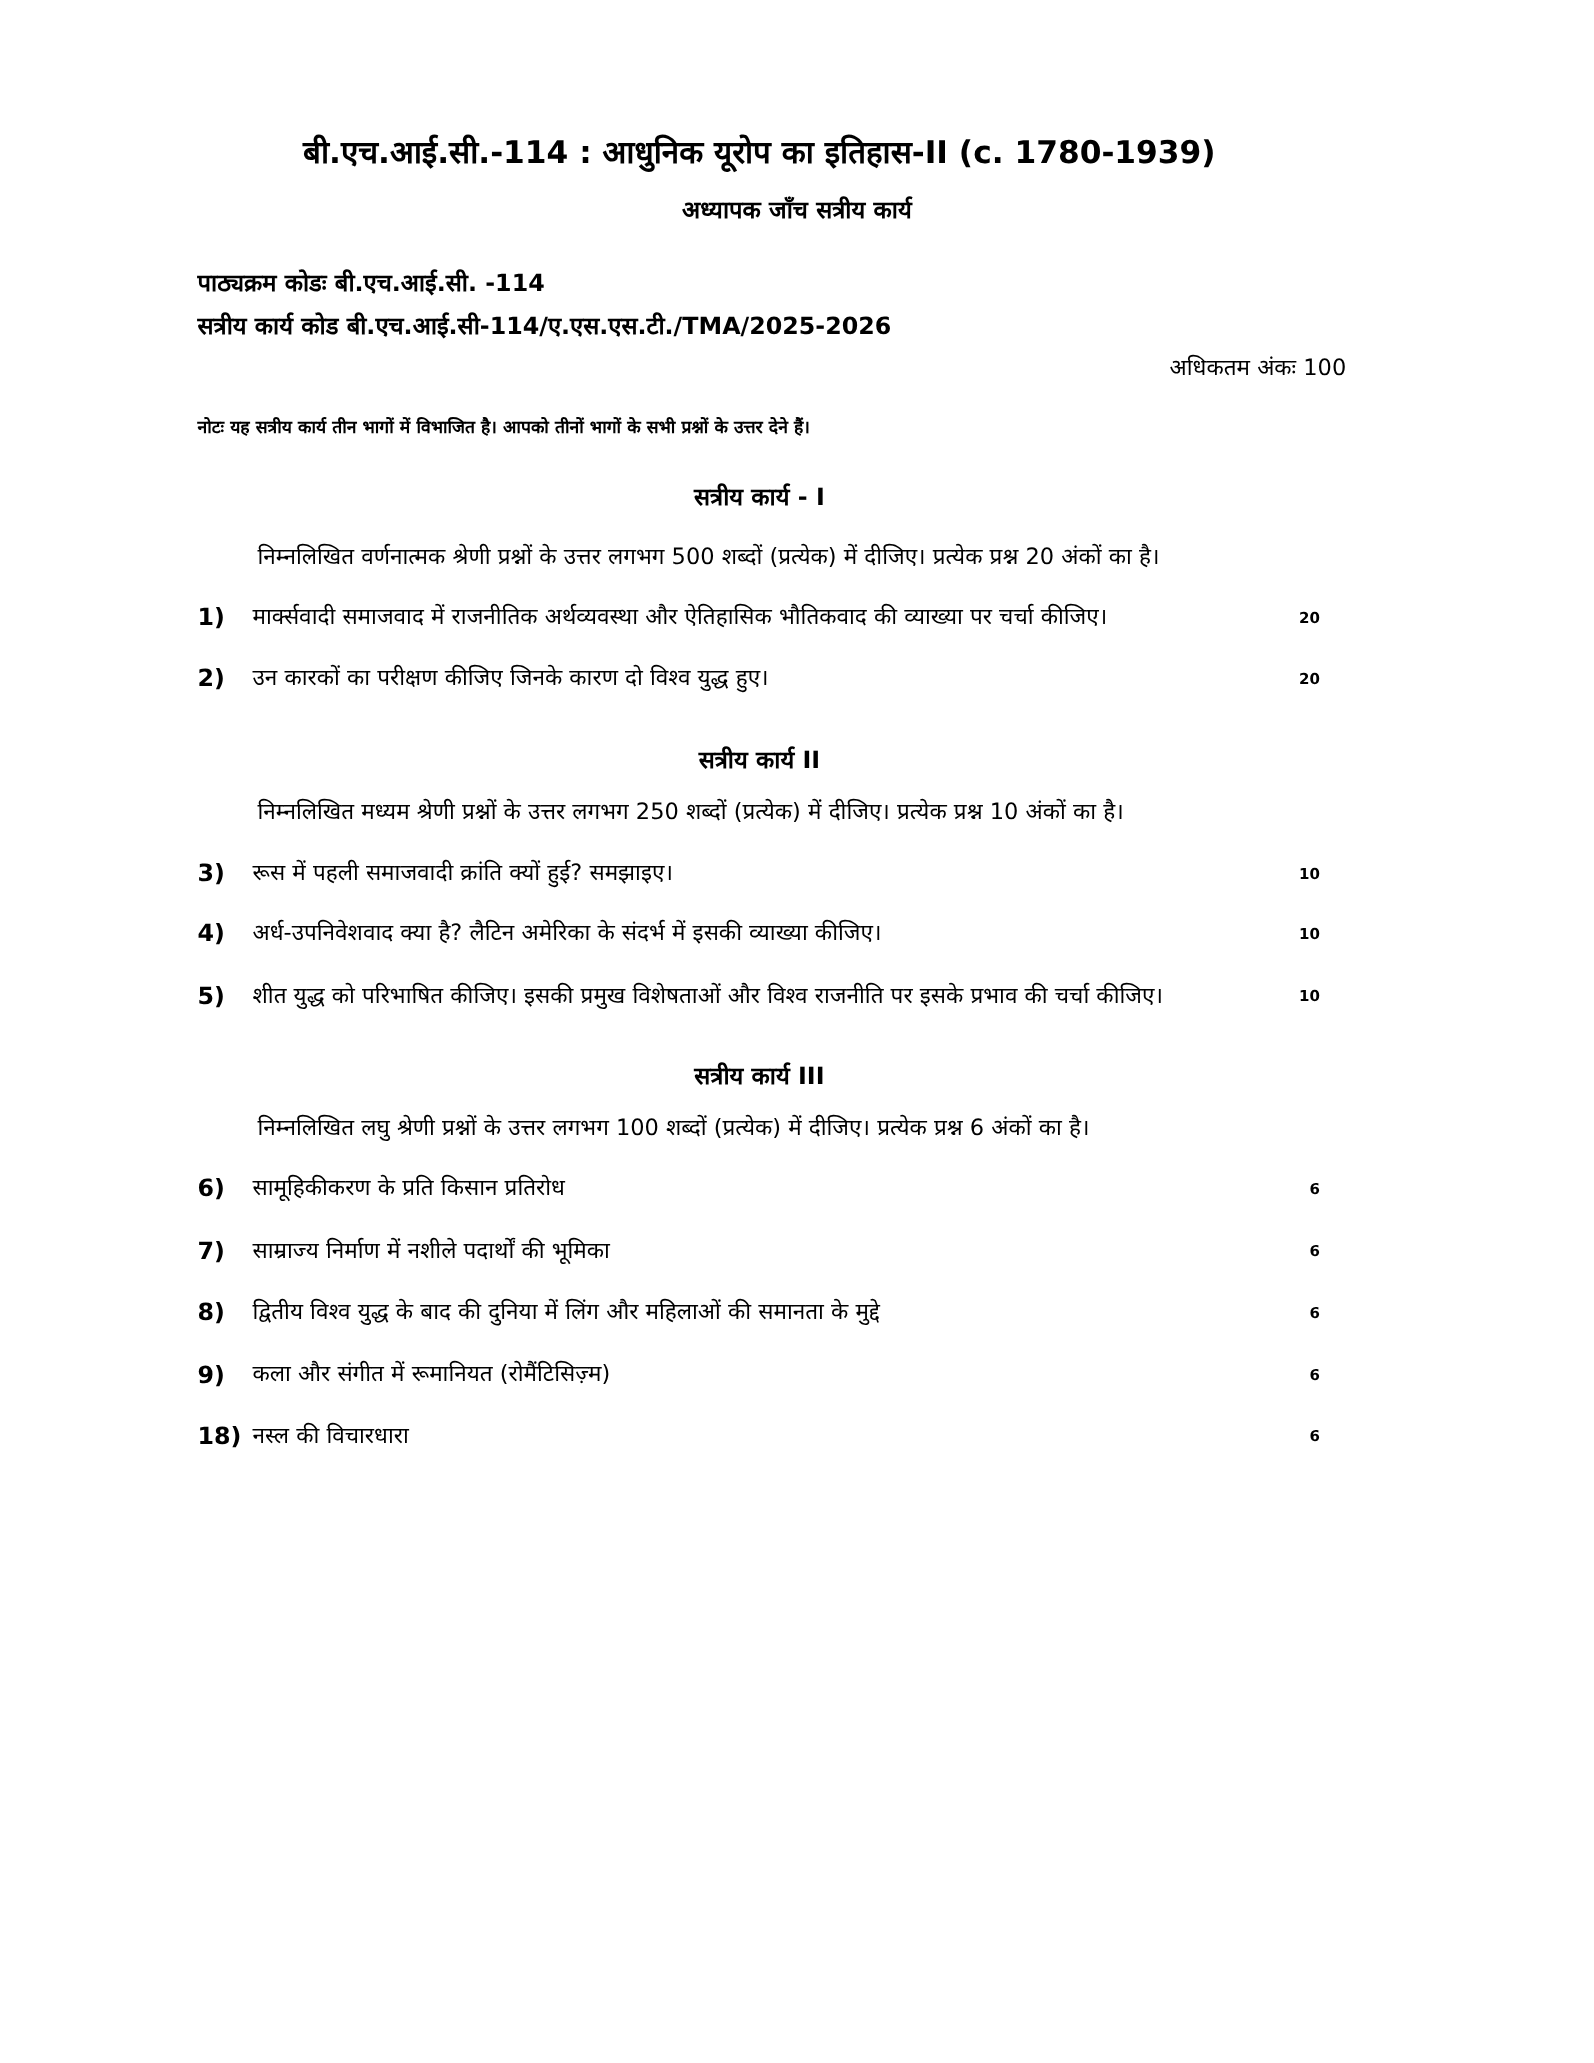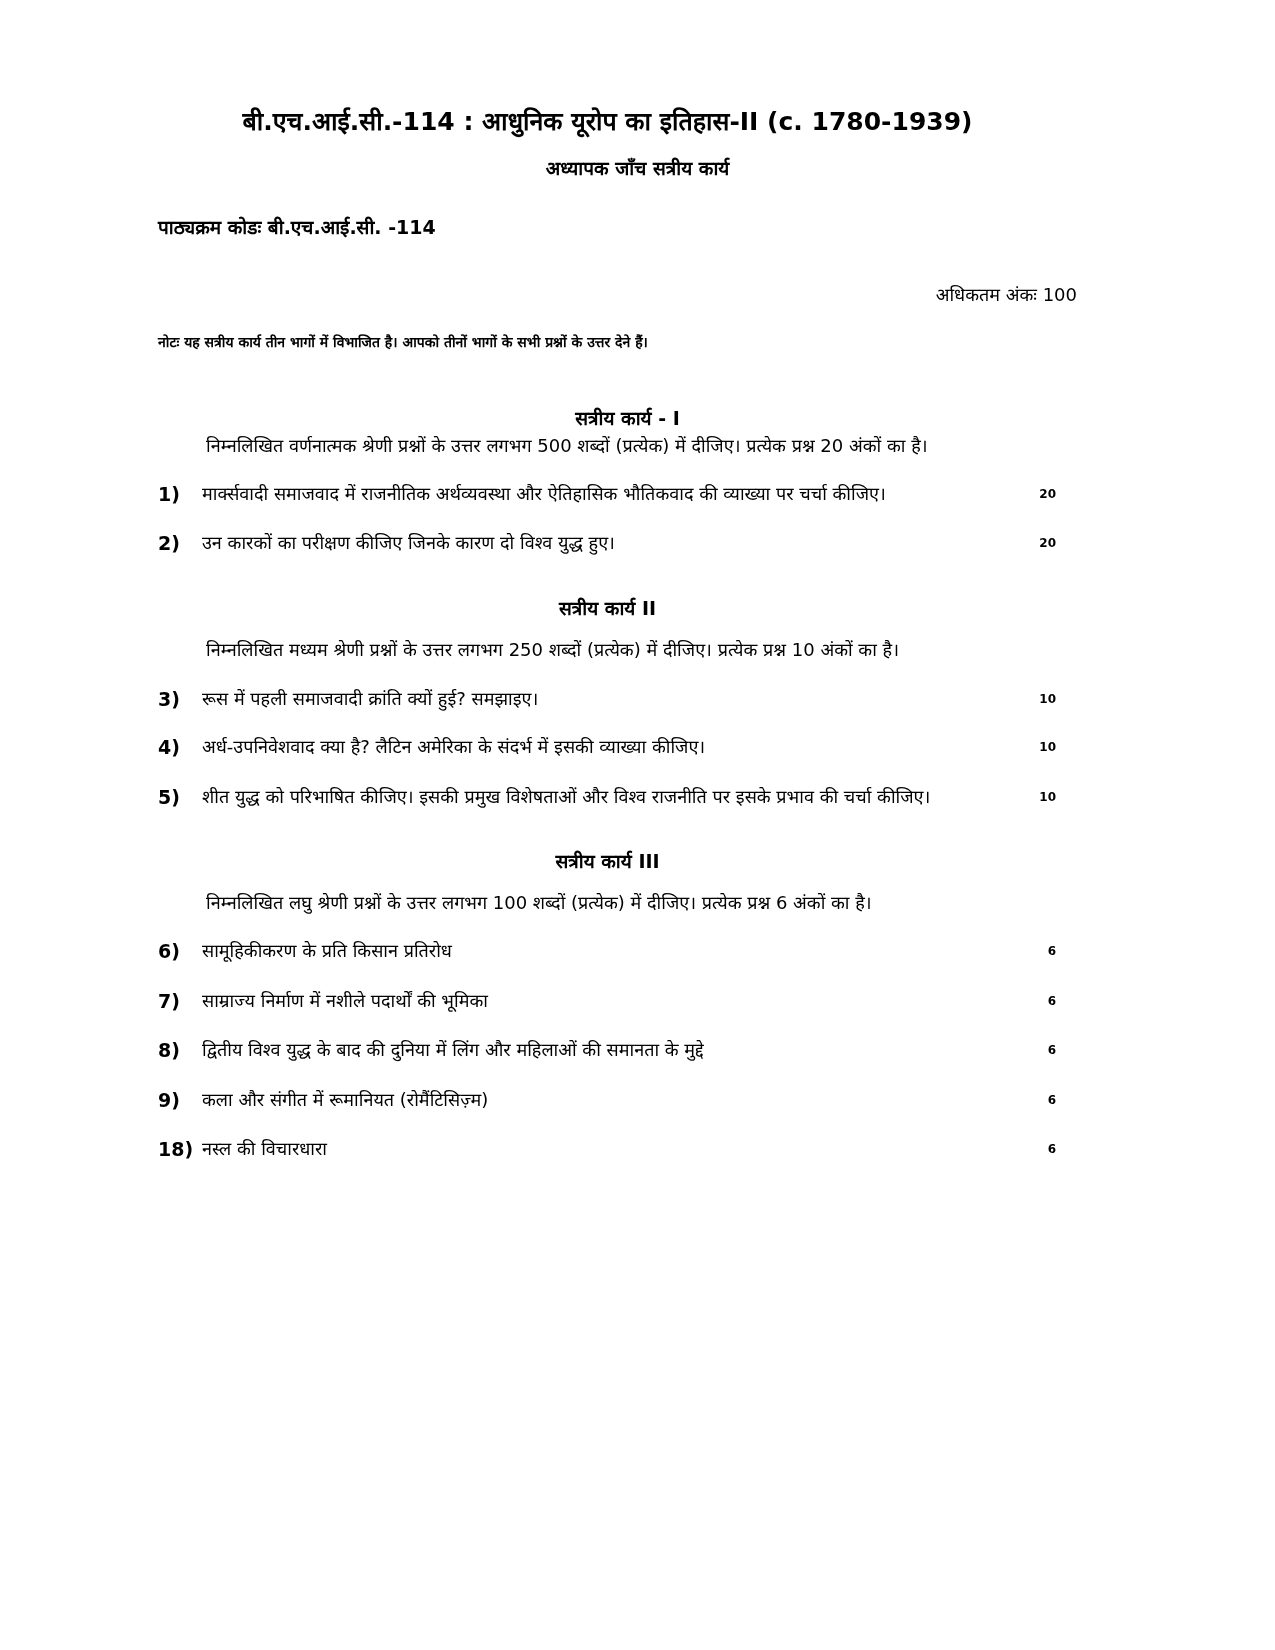--- a/index.html
+++ b/index.html
@@ -115,26 +115,27 @@
   </style>
 </head>
 <body>
 
 <div class="page">
 
   <div class="title">बी.एच.आई.सी.-114 : आधुनिक यूरोप का इतिहास-II (c. 1780-1939)</div>
   <div class="subtitle">अध्यापक जाँच सत्रीय कार्य</div>
 
   <div class="meta-line" style="top:213px;">पाठ्यक्रम कोडः बी.एच.आई.सी. -114</div>
+  <div class="meta-line" style="top:247px;">सत्रीय कार्य कोड बी.एच.आई.सी-114/ए.एस.एस.टी./TMA/2025-2026</div>
 
   <div class="max-marks">अधिकतम अंकः 100</div>
 
   <div class="note">नोटः यह सत्रीय कार्य तीन भागों में विभाजित है। आपको तीनों भागों के सभी प्रश्नों के उत्तर देने हैं।</div>
 
-  <div class="section-heading" style="top:404px;margin-left:20px;">सत्रीय कार्य - I</div>
+  <div class="section-heading" style="top:384px;">सत्रीय कार्य - I</div>
   <div class="instructions" style="top:432px;">निम्नलिखित वर्णनात्मक श्रेणी प्रश्नों के उत्तर लगभग 500 शब्दों (प्रत्येक) में दीजिए। प्रत्येक प्रश्न 20 अंकों का है।</div>
 
   <div class="question" style="top:480px;">
     <span class="q-num">1)</span>
     <span class="q-text">मार्क्सवादी समाजवाद में राजनीतिक अर्थव्यवस्था और ऐतिहासिक भौतिकवाद की व्याख्या पर चर्चा कीजिए।</span>
     <span class="q-marks">20</span>
   </div>
   <div class="question" style="top:529px;">
     <span class="q-num">2)</span>
     <span class="q-text">उन कारकों का परीक्षण कीजिए जिनके कारण दो विश्व युद्ध हुए।</span>

